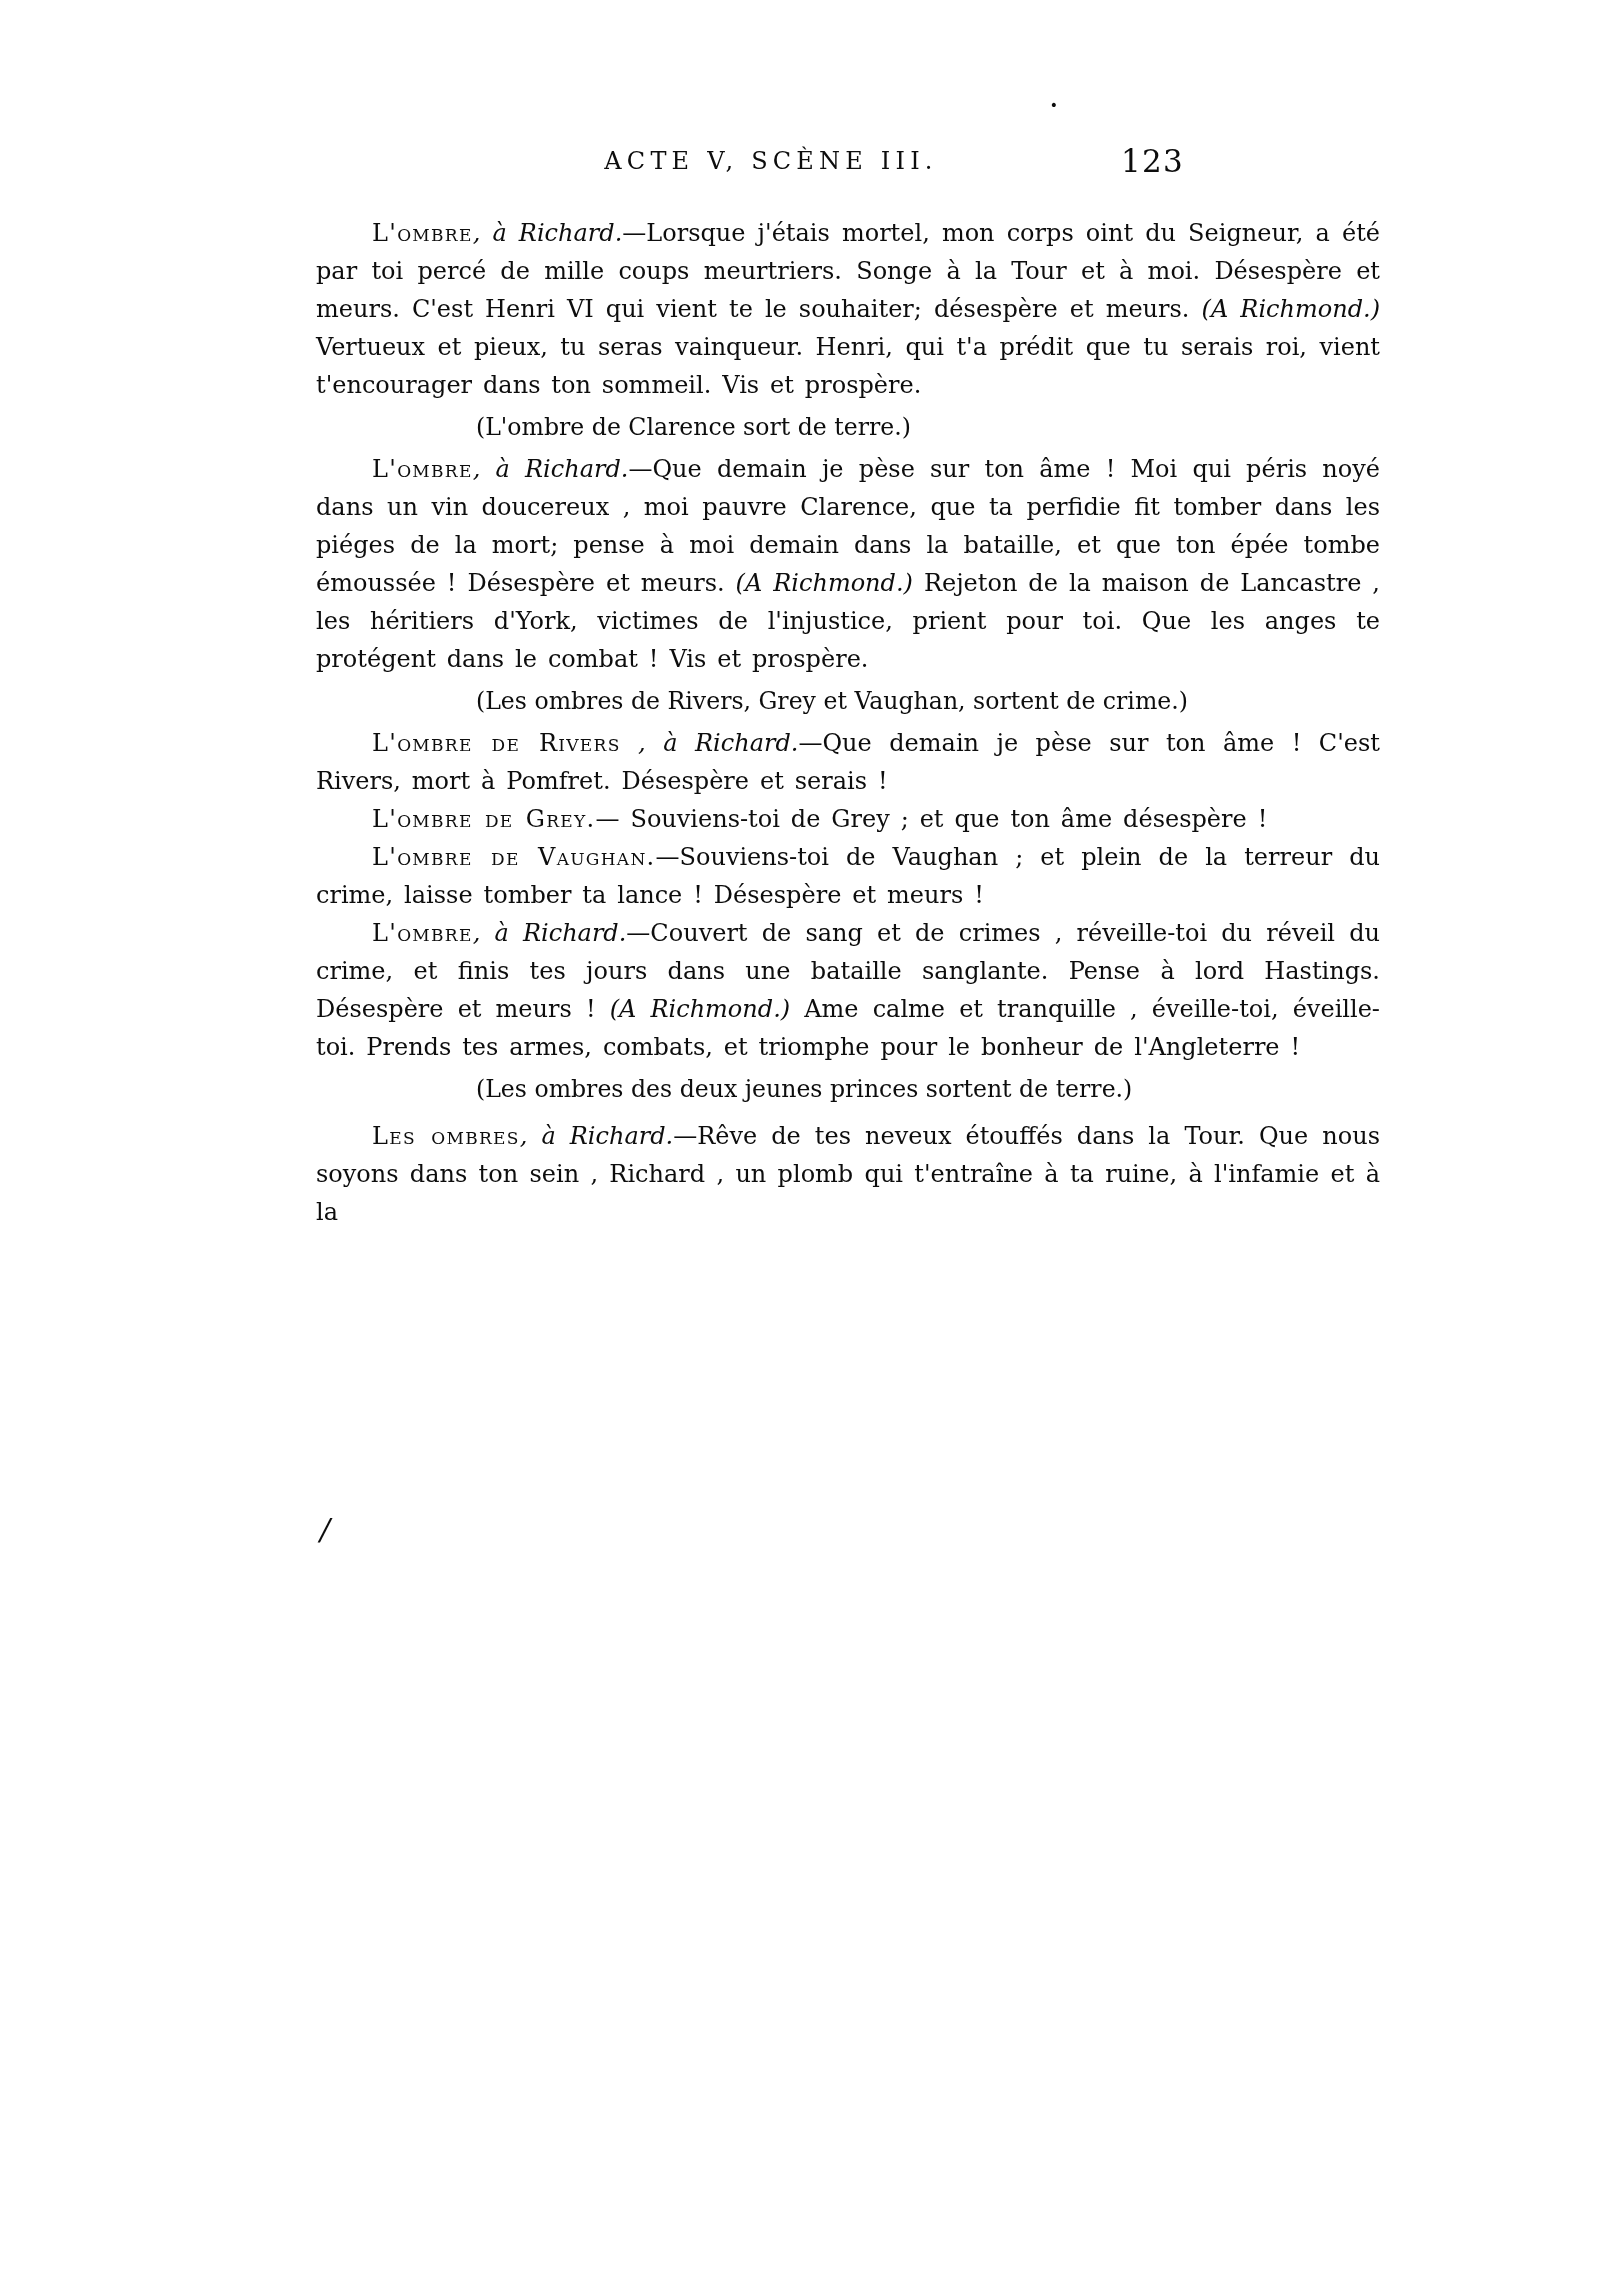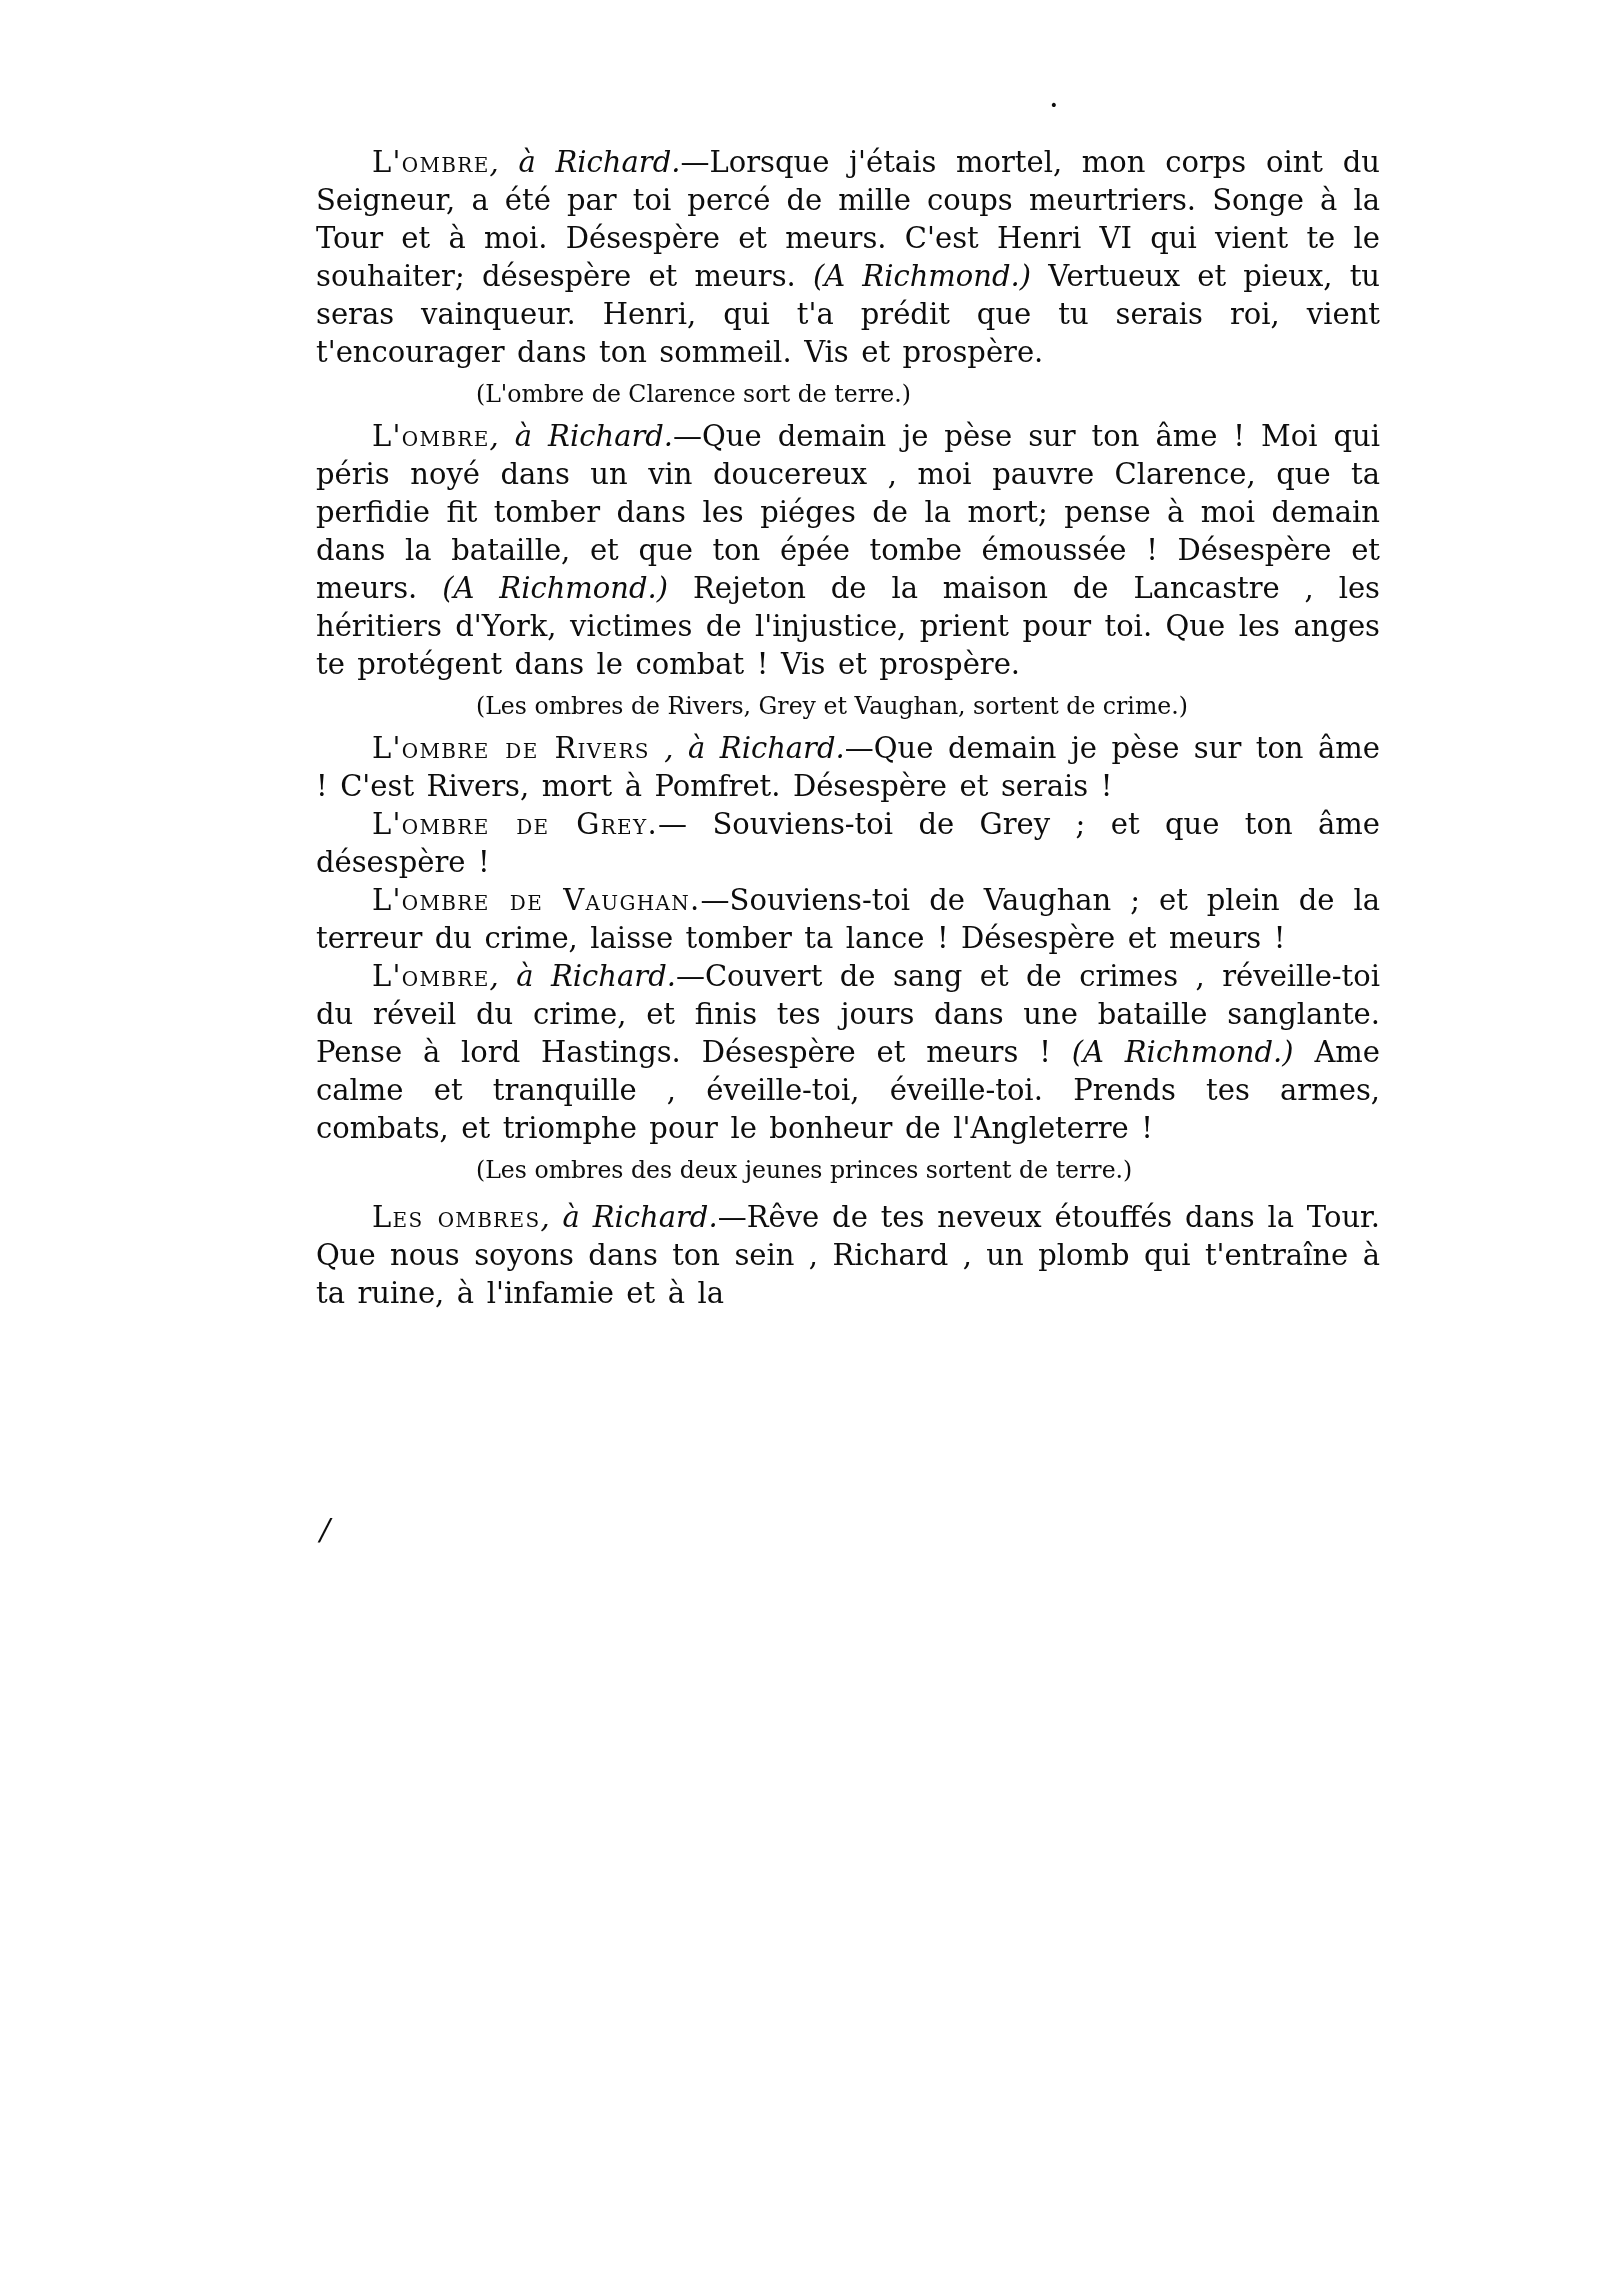--- a/index.html
+++ b/index.html
@@ -42,21 +42,21 @@
   }
   .page-number {
     position: absolute;
     right: 196px;
     top: 0;
     font-size: 31px;
     letter-spacing: 1.3px;
   }
   p.speech {
     margin: 0;
-    font-size: 29px;
+    font-size: 24px;
     line-height: 38px;
     text-align: justify;
     text-indent: 56px;
     word-spacing: 3.3px;
     hyphens: auto;
   }
   p.speech.gap-before { margin-top: 9px; }
   p.cue {
     margin: 4px;
     font-size: 23.6px;
@@ -95,20 +95,24 @@
 <body>
 
 <div class="scan-page">
 
   <span class="mark-top-dot">·</span>
 
   <span class="mark-left-slash">/</span>
 
   <div class="column">
 
+    <div class="running-head">
+      <div class="running-title">ACTE V, SCÈNE III.</div>
+      <div class="page-number">123</div>
+    </div>
 
     <div id="paragraphs">
         <p class="speech"><span class="seg-sc">L'ombre</span><span class="seg-i">, à Richard.</span><span class="seg-n">—Lorsque j'étais mortel, mon corps oint du Seigneur, a été par toi percé de mille coups meurtriers. Songe à la Tour et à moi. Désespère et meurs. C'est Henri VI qui vient te le souhaiter; désespère et meurs. </span><span class="seg-i">(A Richmond.)</span><span class="seg-n"> Vertueux et pieux, tu seras vainqueur. Henri, qui t'a prédit que tu serais roi, vient t'encourager dans ton sommeil. Vis et prospère.</span></p>
         <p class="cue"><span>(L'ombre de Clarence sort de terre.)</span></p>
         <p class="speech"><span class="seg-sc">L'ombre</span><span class="seg-i">, à Richard.</span><span class="seg-n">—Que demain je pèse sur ton âme ! Moi qui péris noyé dans un vin doucereux , moi pauvre Clarence, que ta perfidie fit tomber dans les piéges de la mort; pense à moi demain dans la bataille, et que ton épée tombe émoussée ! Désespère et meurs. </span><span class="seg-i">(A Richmond.)</span><span class="seg-n"> Rejeton de la maison de Lancastre , les héritiers d'York, victimes de l'injustice, prient pour toi. Que les anges te protégent dans le combat ! Vis et prospère.</span></p>
         <p class="cue"><span>(Les ombres de Rivers, Grey et Vaughan, sortent de crime.)</span></p>
         <p class="speech"><span class="seg-sc">L'ombre de Rivers</span><span class="seg-i"> , à Richard.</span><span class="seg-n">—Que demain je pèse sur ton âme ! C'est Rivers, mort à Pomfret. Désespère et serais !</span></p>
         <p class="speech"><span class="seg-sc">L'ombre de Grey.</span><span class="seg-n">— Souviens-toi de Grey ; et que ton âme désespère !</span></p>
         <p class="speech"><span class="seg-sc">L'ombre de Vaughan.</span><span class="seg-n">—Souviens-toi de Vaughan ; et plein de la terreur du crime, laisse tomber ta lance ! Désespère et meurs !</span></p>
         <p class="speech"><span class="seg-sc">L'ombre</span><span class="seg-i">, à Richard.</span><span class="seg-n">—Couvert de sang et de crimes , réveille-toi du réveil du crime, et finis tes jours dans une bataille sanglante. Pense à lord Hastings. Désespère et meurs ! </span><span class="seg-i">(A Richmond.)</span><span class="seg-n"> Ame calme et tranquille , éveille-toi, éveille-toi. Prends tes armes, combats, et triomphe pour le bonheur de l'Angleterre !</span></p>

